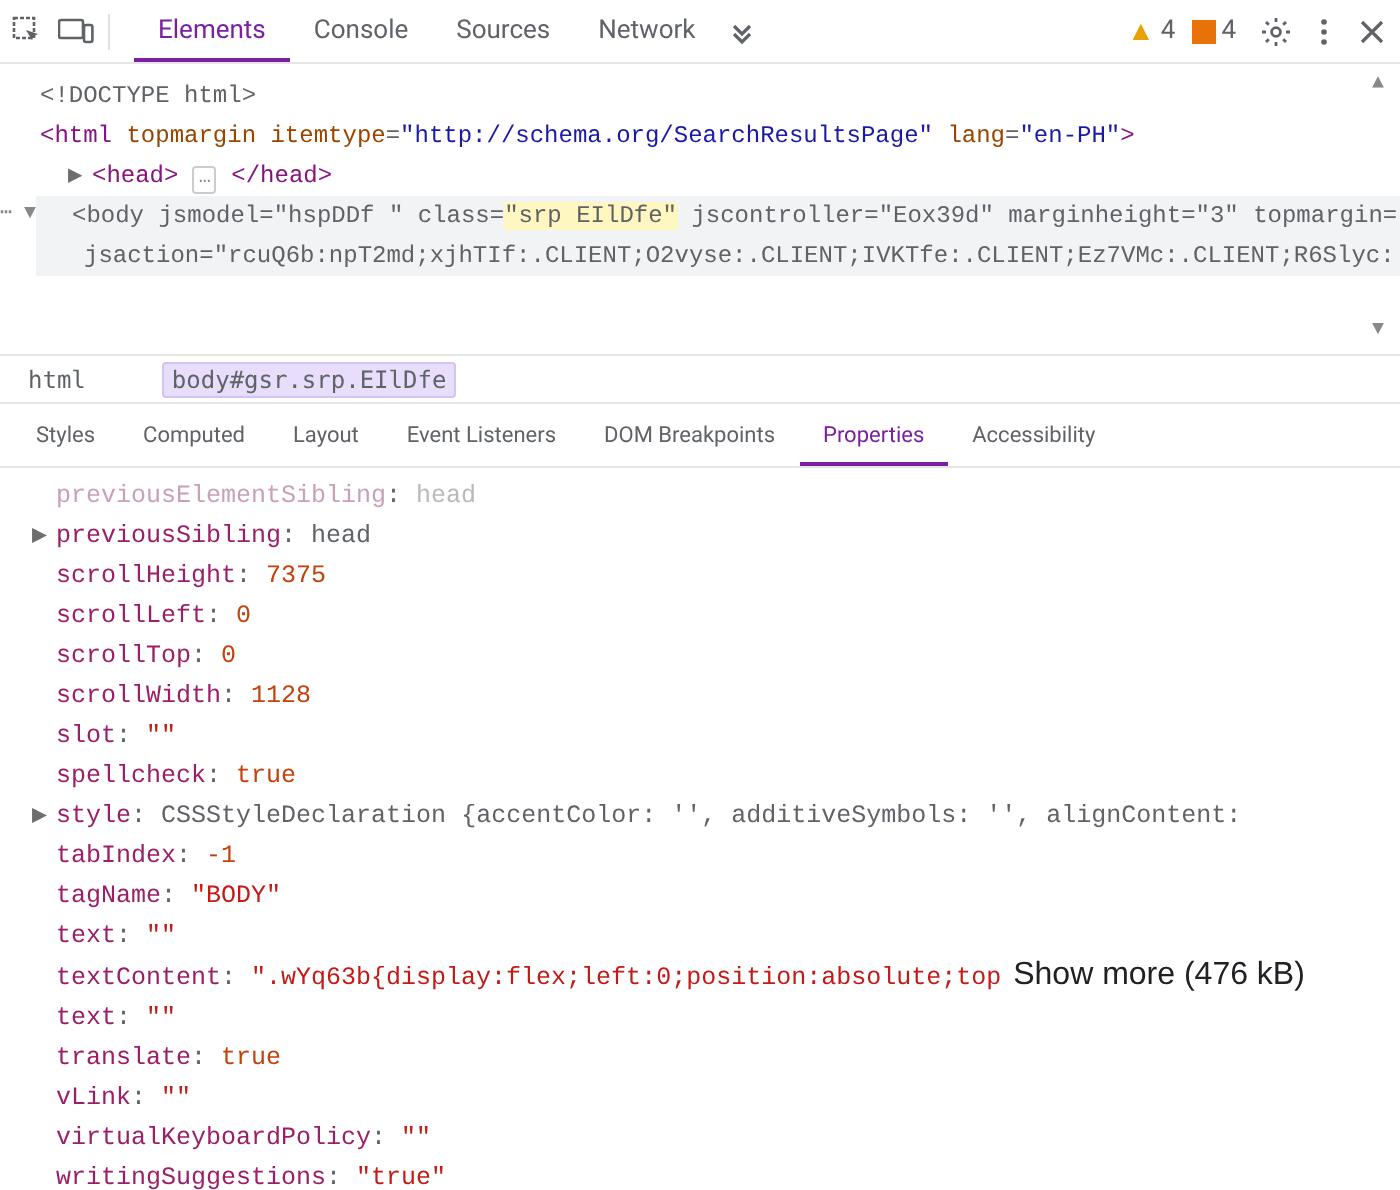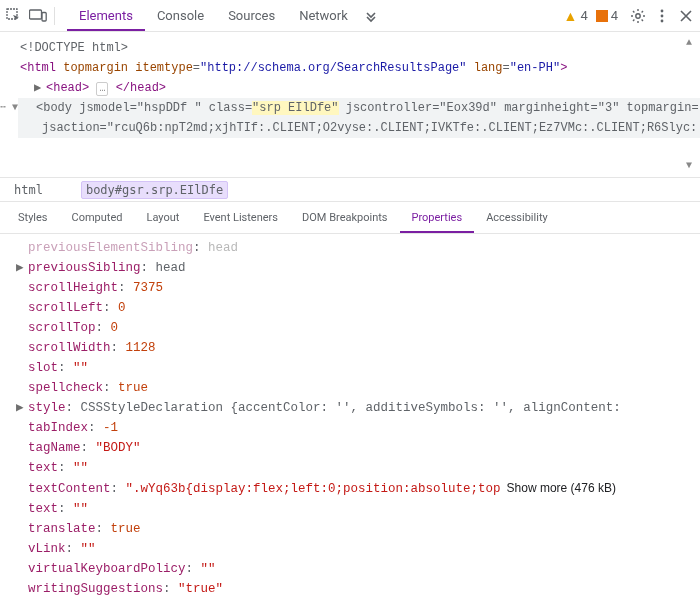--- a/index.html
+++ b/index.html
@@ -99,21 +99,21 @@
     line-height:20px;
     white-space:nowrap;
   }
   .pline { padding-left:10px; }
   .pline .tri-toggle{ margin-left:-12px; }
   .pk { color:#9b1e67; }   
   .pn { color:#c2410c; }   
   .ps { color:#c41a16; }   
   .pg { color:#5f6368; }   
   .faded { color:#bbb; }
-  .showmore { color:#202124; margin-left:6px; font-family:"Segoe UI",Arial,sans-serif; font-size:12px;}
+  .showmore { color:#202124; margin-left:6px; font-family:"Segoe UI",Arial,sans-serif; font-size:16px;}
 
   .scroll-btn {
     position:absolute; right:4px;
     width:14px;height:14px;
     display:flex; align-items:center; justify-content:center;
     color:#888; font-size:10px;
   }
 </style>
 </head>
 <body>

